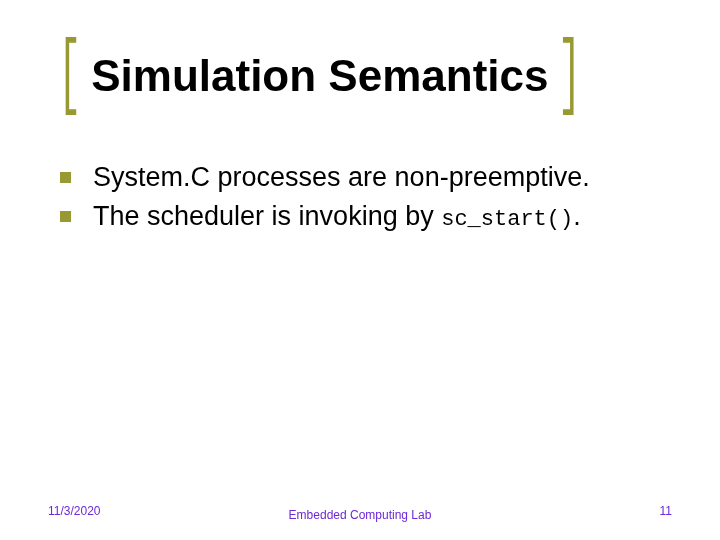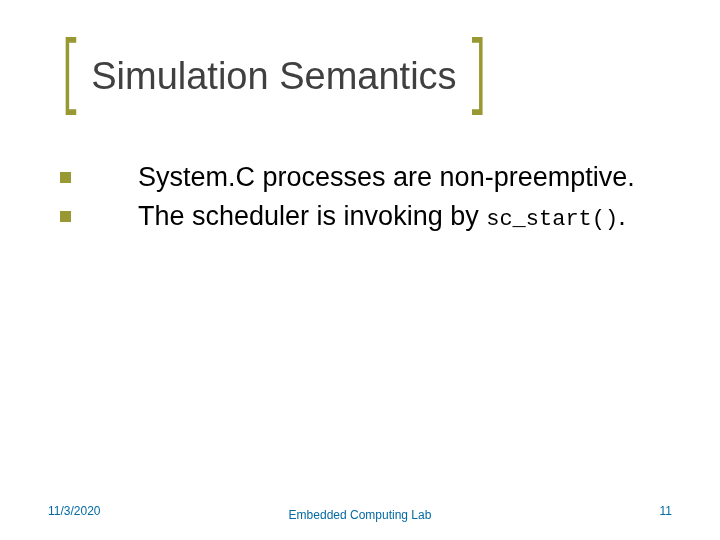--- a/index.html
+++ b/index.html
@@ -29,39 +29,38 @@
     font-family: "Courier New", monospace;
     font-size: 72px;
     line-height: 1;
     color: #999933;
     font-weight: normal;
     transform: scaleX(0.55) scaleY(1.15);
   }
   .bracket.left { margin-right: -6px; }
   .bracket.right { margin-left: -6px; }
   .title {
-    font-size: 38px;
-    font-weight: normal;
-    color: #404040;
+    font-size: 44px;
+    font-weight: bold;
+    color: #000000;
     padding: 0 6px;
     white-space: nowrap;
   }
   .body {
     padding-left: 12px;
   }
   ul.bullets {
     list-style: none;
     padding: 0;
     margin: 0;
   }
   ul.bullets > li {
     display: flex;
     align-items: flex-start;
     margin-bottom: 4px;
-    gap: 45px;
   }
   .bullet-marker {
     width: 11px;
     height: 11px;
     background: #999933;
     flex: 0 0 11px;
     margin-top: 12px;
     margin-right: 22px;
   }
   .bullet-text {
@@ -75,21 +74,21 @@
   }
   .footer {
     position: absolute;
     left: 48px;
     right: 48px;
     bottom: 22px;
     display: flex;
     justify-content: space-between;
     align-items: center;
     font-size: 12px;
-    color: #0369a1;
+    color: #6d28d9;
   }
   .footer .center {
     position: absolute;
     left: 0;
     right: 0;
     text-align: center;
     margin-top: 8px;
   }
   .footer .left, .footer .right {
     position: relative;

